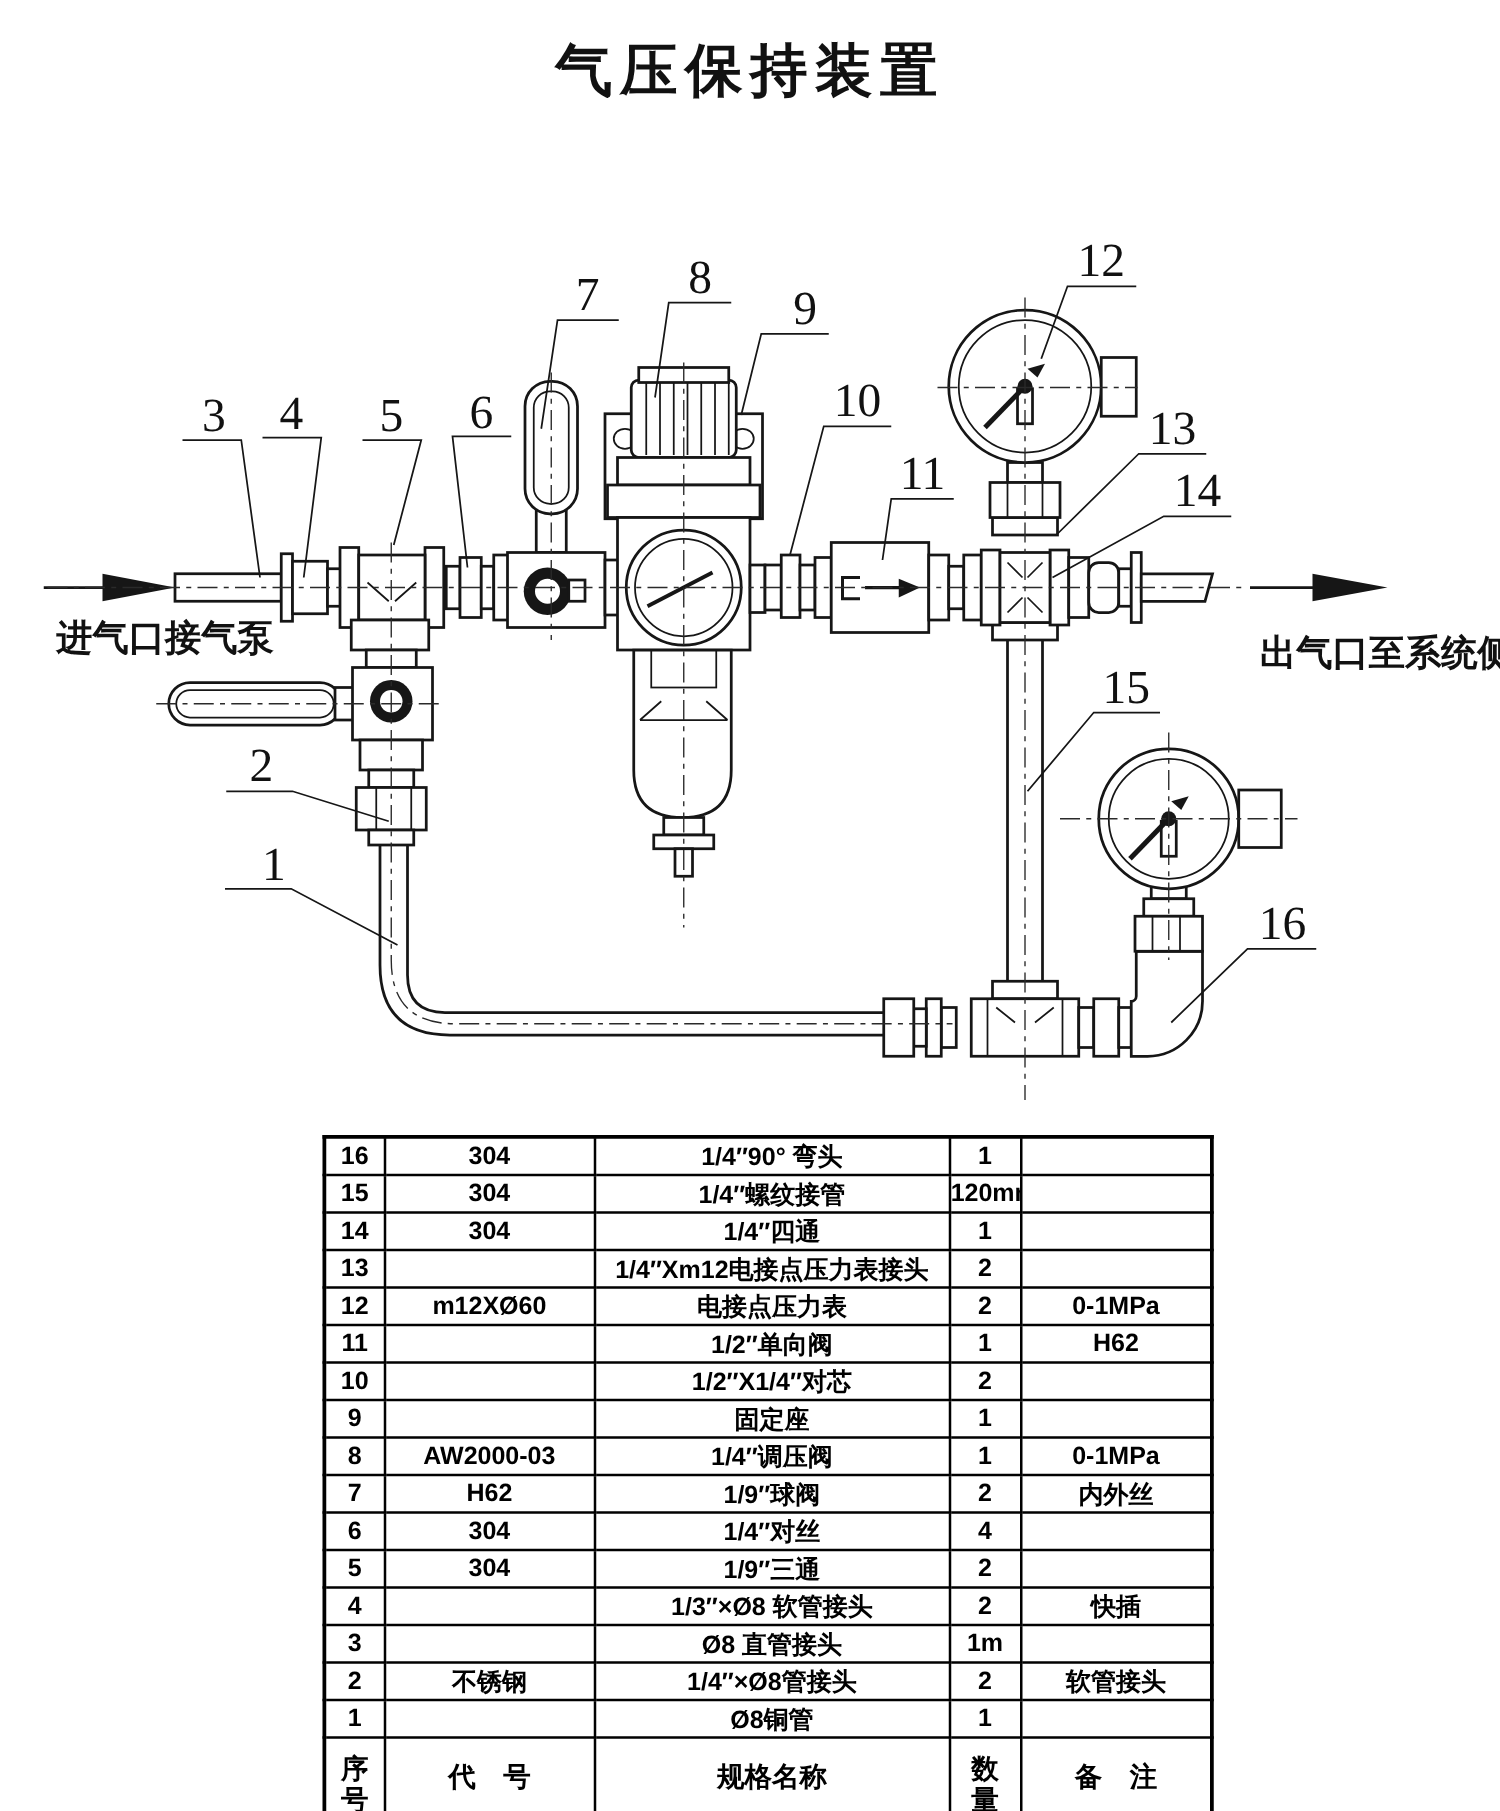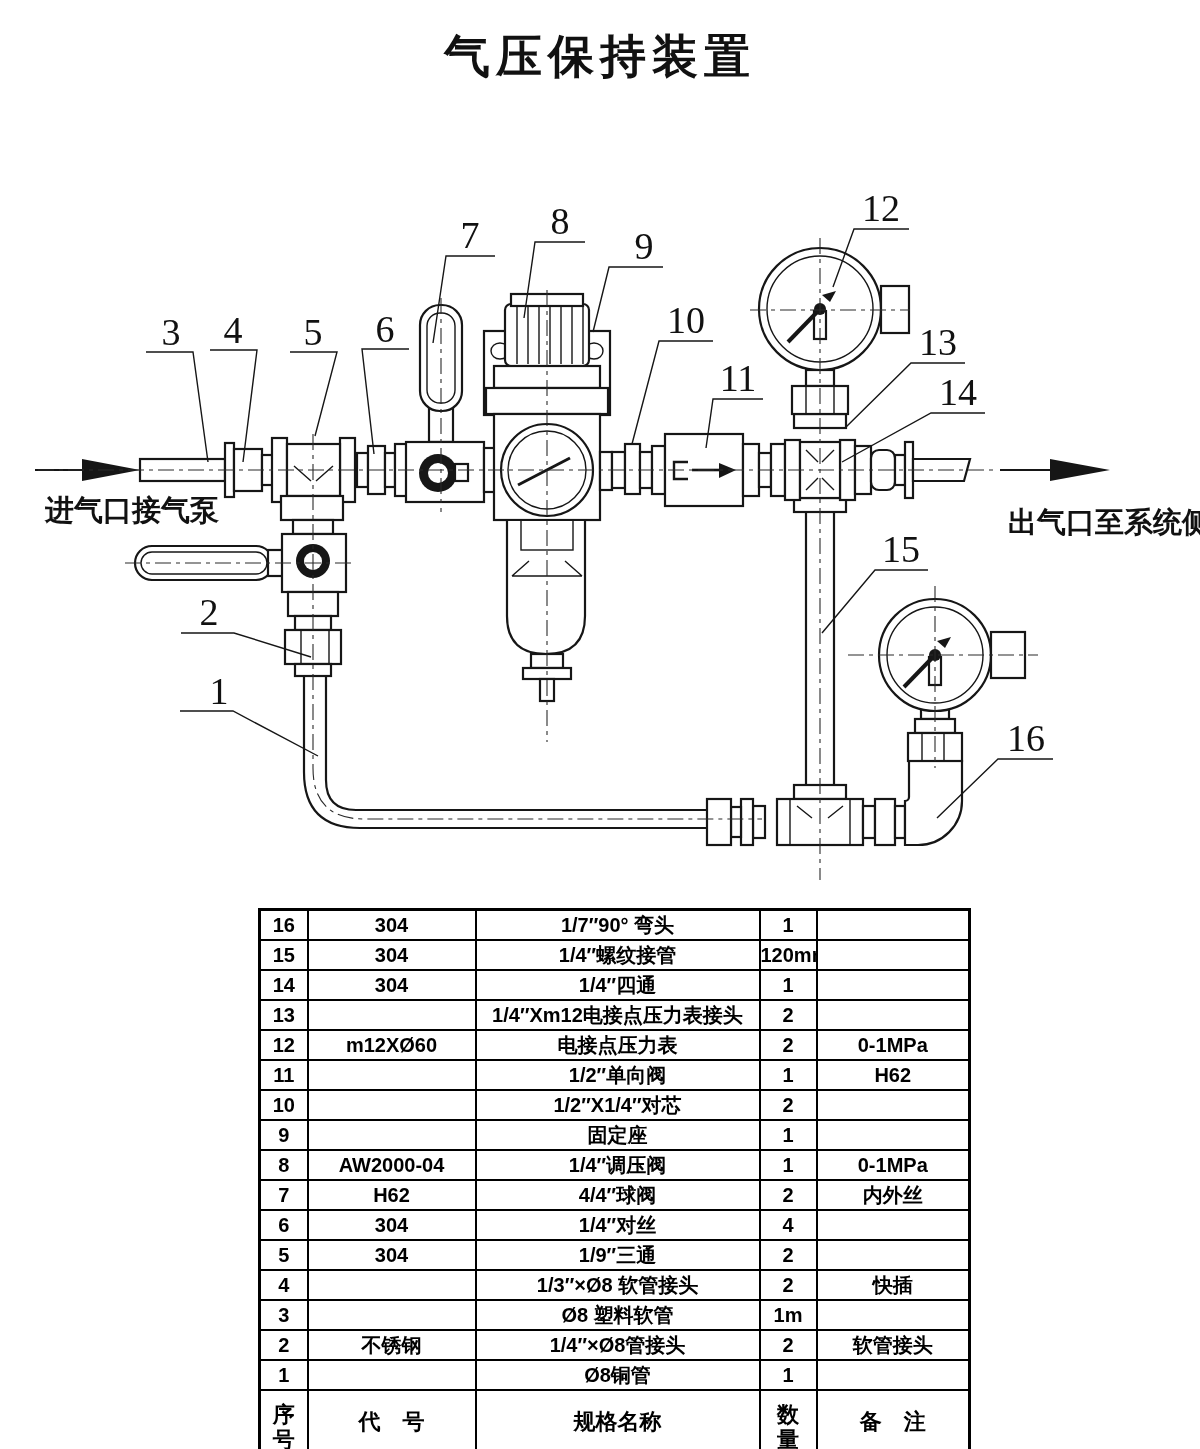--- a/index.html
+++ b/index.html
@@ -328,21 +328,21 @@
     <col style="width:48px">
       <col style="width:168px">
       <col style="width:284px">
       <col style="width:57px">
       <col style="width:153px">
   </colgroup>
   <tbody>
     <tr>
         <td class="c-no">16</td>
         <td class="c-code">304</td>
-        <td class="c-spec">1/7″90° 弯头</td>
+        <td class="c-spec">1/4″90° 弯头</td>
         <td class="c-qty">1</td>
         <td class="c-rem"></td>
       </tr>
     <tr>
         <td class="c-no">15</td>
         <td class="c-code">304</td>
         <td class="c-spec">1/4″螺纹接管</td>
         <td class="c-qty">120mm</td>
         <td class="c-rem"></td>
       </tr>
@@ -383,29 +383,29 @@
       </tr>
     <tr>
         <td class="c-no">9</td>
         <td class="c-code"></td>
         <td class="c-spec">固定座</td>
         <td class="c-qty">1</td>
         <td class="c-rem"></td>
       </tr>
     <tr>
         <td class="c-no">8</td>
-        <td class="c-code">AW2000-04</td>
+        <td class="c-code">AW2000-03</td>
         <td class="c-spec">1/4″调压阀</td>
         <td class="c-qty">1</td>
         <td class="c-rem">0-1MPa</td>
       </tr>
     <tr>
         <td class="c-no">7</td>
         <td class="c-code">H62</td>
-        <td class="c-spec">4/4″球阀</td>
+        <td class="c-spec">1/9″球阀</td>
         <td class="c-qty">2</td>
         <td class="c-rem">内外丝</td>
       </tr>
     <tr>
         <td class="c-no">6</td>
         <td class="c-code">304</td>
         <td class="c-spec">1/4″对丝</td>
         <td class="c-qty">4</td>
         <td class="c-rem"></td>
       </tr>
@@ -419,21 +419,21 @@
     <tr>
         <td class="c-no">4</td>
         <td class="c-code"></td>
         <td class="c-spec">1/3″×Ø8 软管接头</td>
         <td class="c-qty">2</td>
         <td class="c-rem">快插</td>
       </tr>
     <tr>
         <td class="c-no">3</td>
         <td class="c-code"></td>
-        <td class="c-spec">Ø8 塑料软管</td>
+        <td class="c-spec">Ø8 直管接头</td>
         <td class="c-qty">1m</td>
         <td class="c-rem"></td>
       </tr>
     <tr>
         <td class="c-no">2</td>
         <td class="c-code">不锈钢</td>
         <td class="c-spec">1/4″×Ø8管接头</td>
         <td class="c-qty">2</td>
         <td class="c-rem">软管接头</td>
       </tr>

